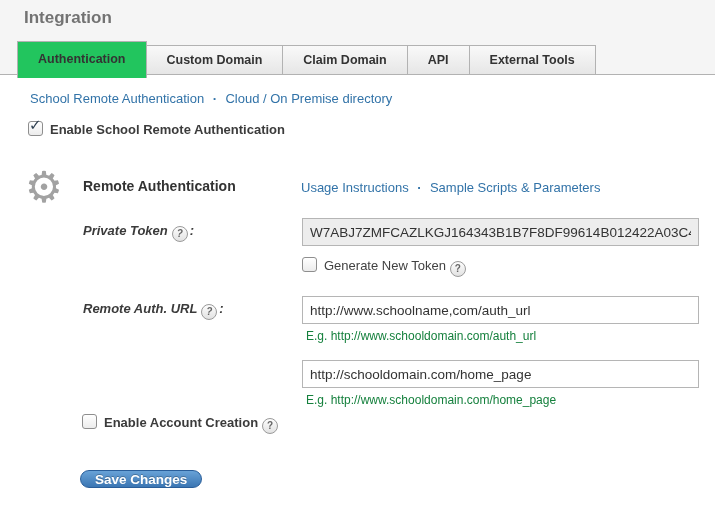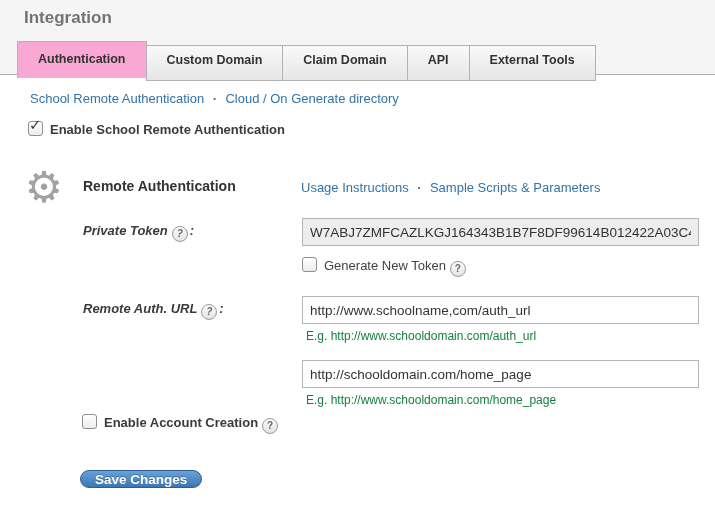--- a/index.html
+++ b/index.html
@@ -5,25 +5,25 @@
   html,body{margin:0;padding:0;background:#fff;}
   .page{position:relative;width:715px;height:511px;background:#fff;overflow:hidden;
         font-family:"Liberation Sans",sans-serif;color:#3b3b3b;}
 
   
   .header-strip{position:absolute;top:0;left:0;width:715px;height:74px;
                 background:#f5f5f5;border-bottom:1px solid #b2b2b2;}
   .page-title{position:absolute;top:8px;left:24px;margin:0;font-size:17px;
               font-weight:bold;color:#737373;}
   .tabs{position:absolute;left:17px;top:41px;display:flex;align-items:flex-start;z-index:2;}
-  .tab{box-sizing:border-box;margin-top:4px;height:36px;line-height:28px;padding:0 20px;
+  .tab{box-sizing:border-box;margin-top:4px;height:30px;line-height:28px;padding:0 20px;
        font-size:12.5px;font-weight:bold;color:#333;white-space:nowrap;cursor:pointer;
        background:linear-gradient(#f9f9f9,#e6e6e6);border:1px solid #b2b2b2;}
   .tab + .tab{margin-left:-1px;}
-  .tab.active{margin-top:0;height:37px;line-height:34px;background:#f9a8d4;border-bottom:none;z-index:3;position:relative;}
+  .tab.active{margin-top:0;height:37px;line-height:34px;background:#22c55e;border-bottom:none;z-index:3;position:relative;}
 
   
   .lnk{color:#3273a8;font-weight:normal;font-size:13px;text-decoration:none;cursor:pointer;}
   .sep{color:#3273a8;font-weight:bold;font-size:13px;margin:0 4px;}
   .subnav{position:absolute;left:30px;top:89px;}
   .section-links{position:absolute;left:301px;top:178px;}
 
   
   .cbrow{position:absolute;white-space:nowrap;font-size:13px;}
   .checkbox{display:inline-block;position:relative;width:13px;height:13px;margin-right:7px;
@@ -73,21 +73,21 @@
       <div class="tab">Custom Domain</div>
       <div class="tab">Claim Domain</div>
       <div class="tab">API</div>
       <div class="tab">External Tools</div>
     </div>
   </div>
 
   <div class="subnav">
     <a class="lnk">School Remote Authentication</a>
     <span class="sep">·</span>
-    <a class="lnk">Cloud / On Generate directory</a>
+    <a class="lnk">Cloud / On Premise directory</a>
   </div>
 
   <div class="cbrow" style="left:28px;top:121px;">
     <span class="checkbox checked"><span class="check">✓</span></span><span class="cblabel">Enable School Remote Authentication</span>
   </div>
 
   <div class="gear">⚙</div>
 
   <div class="section-title">Remote Authentication</div>
 

